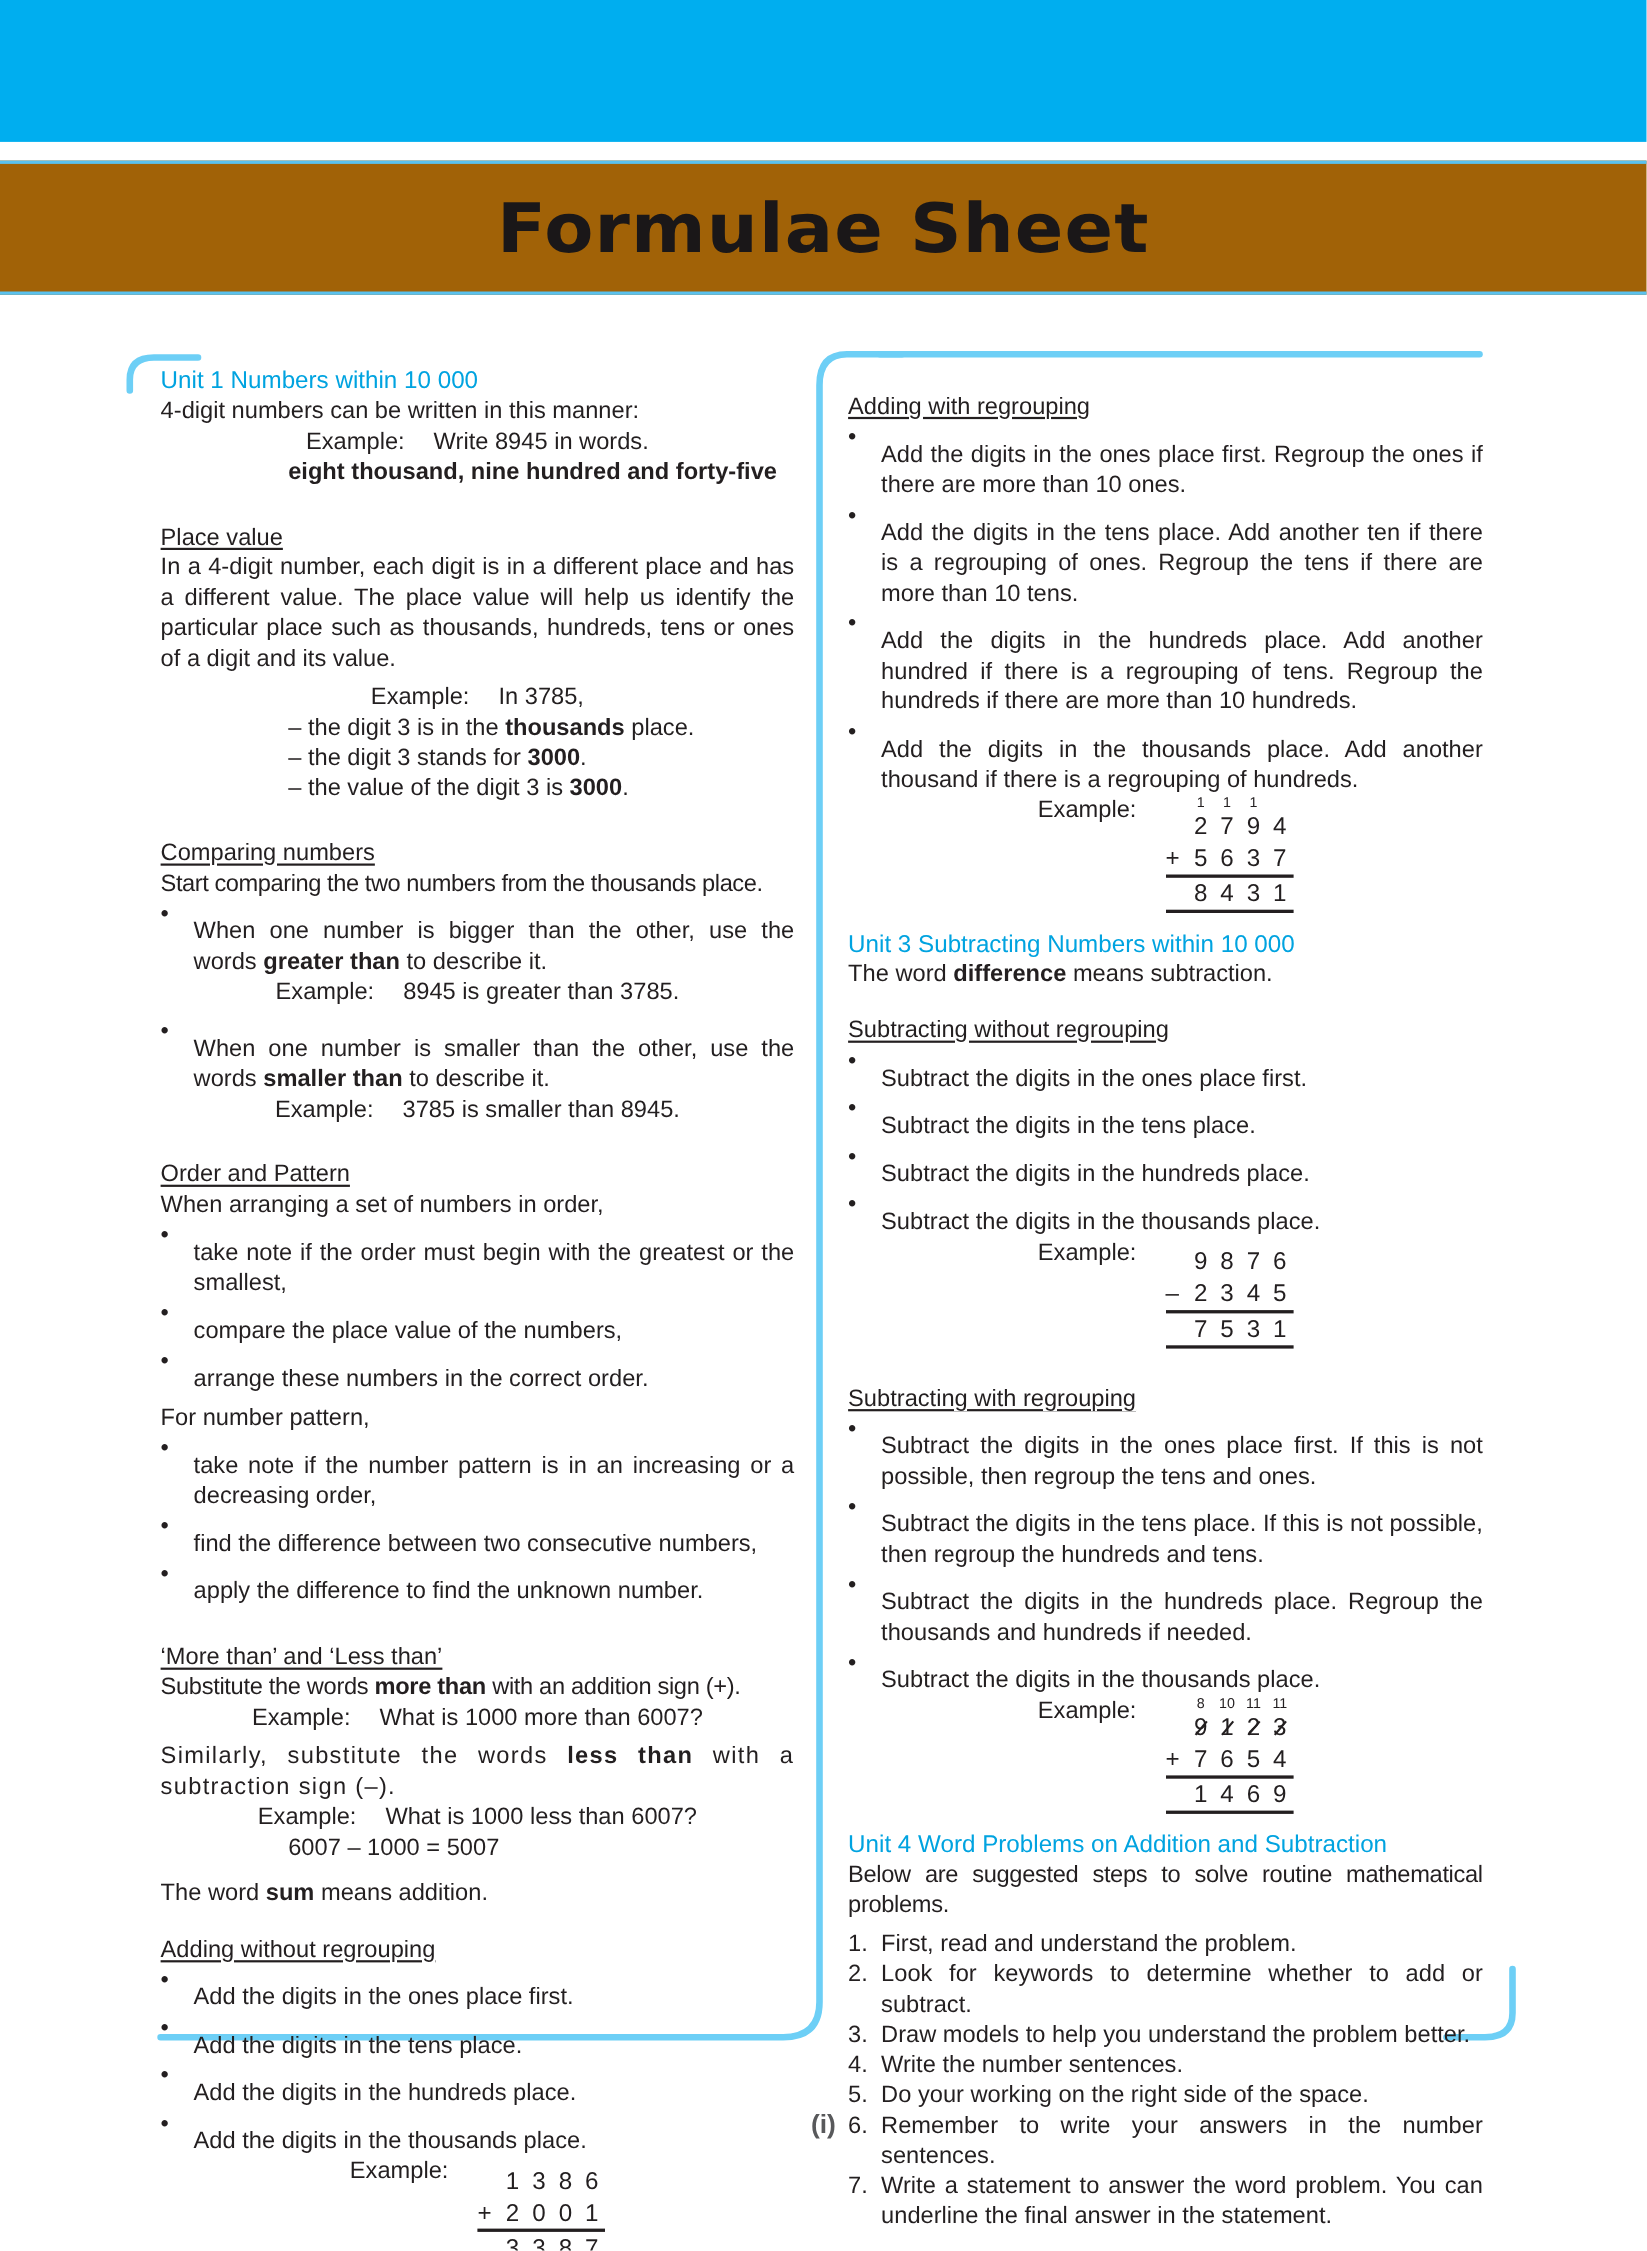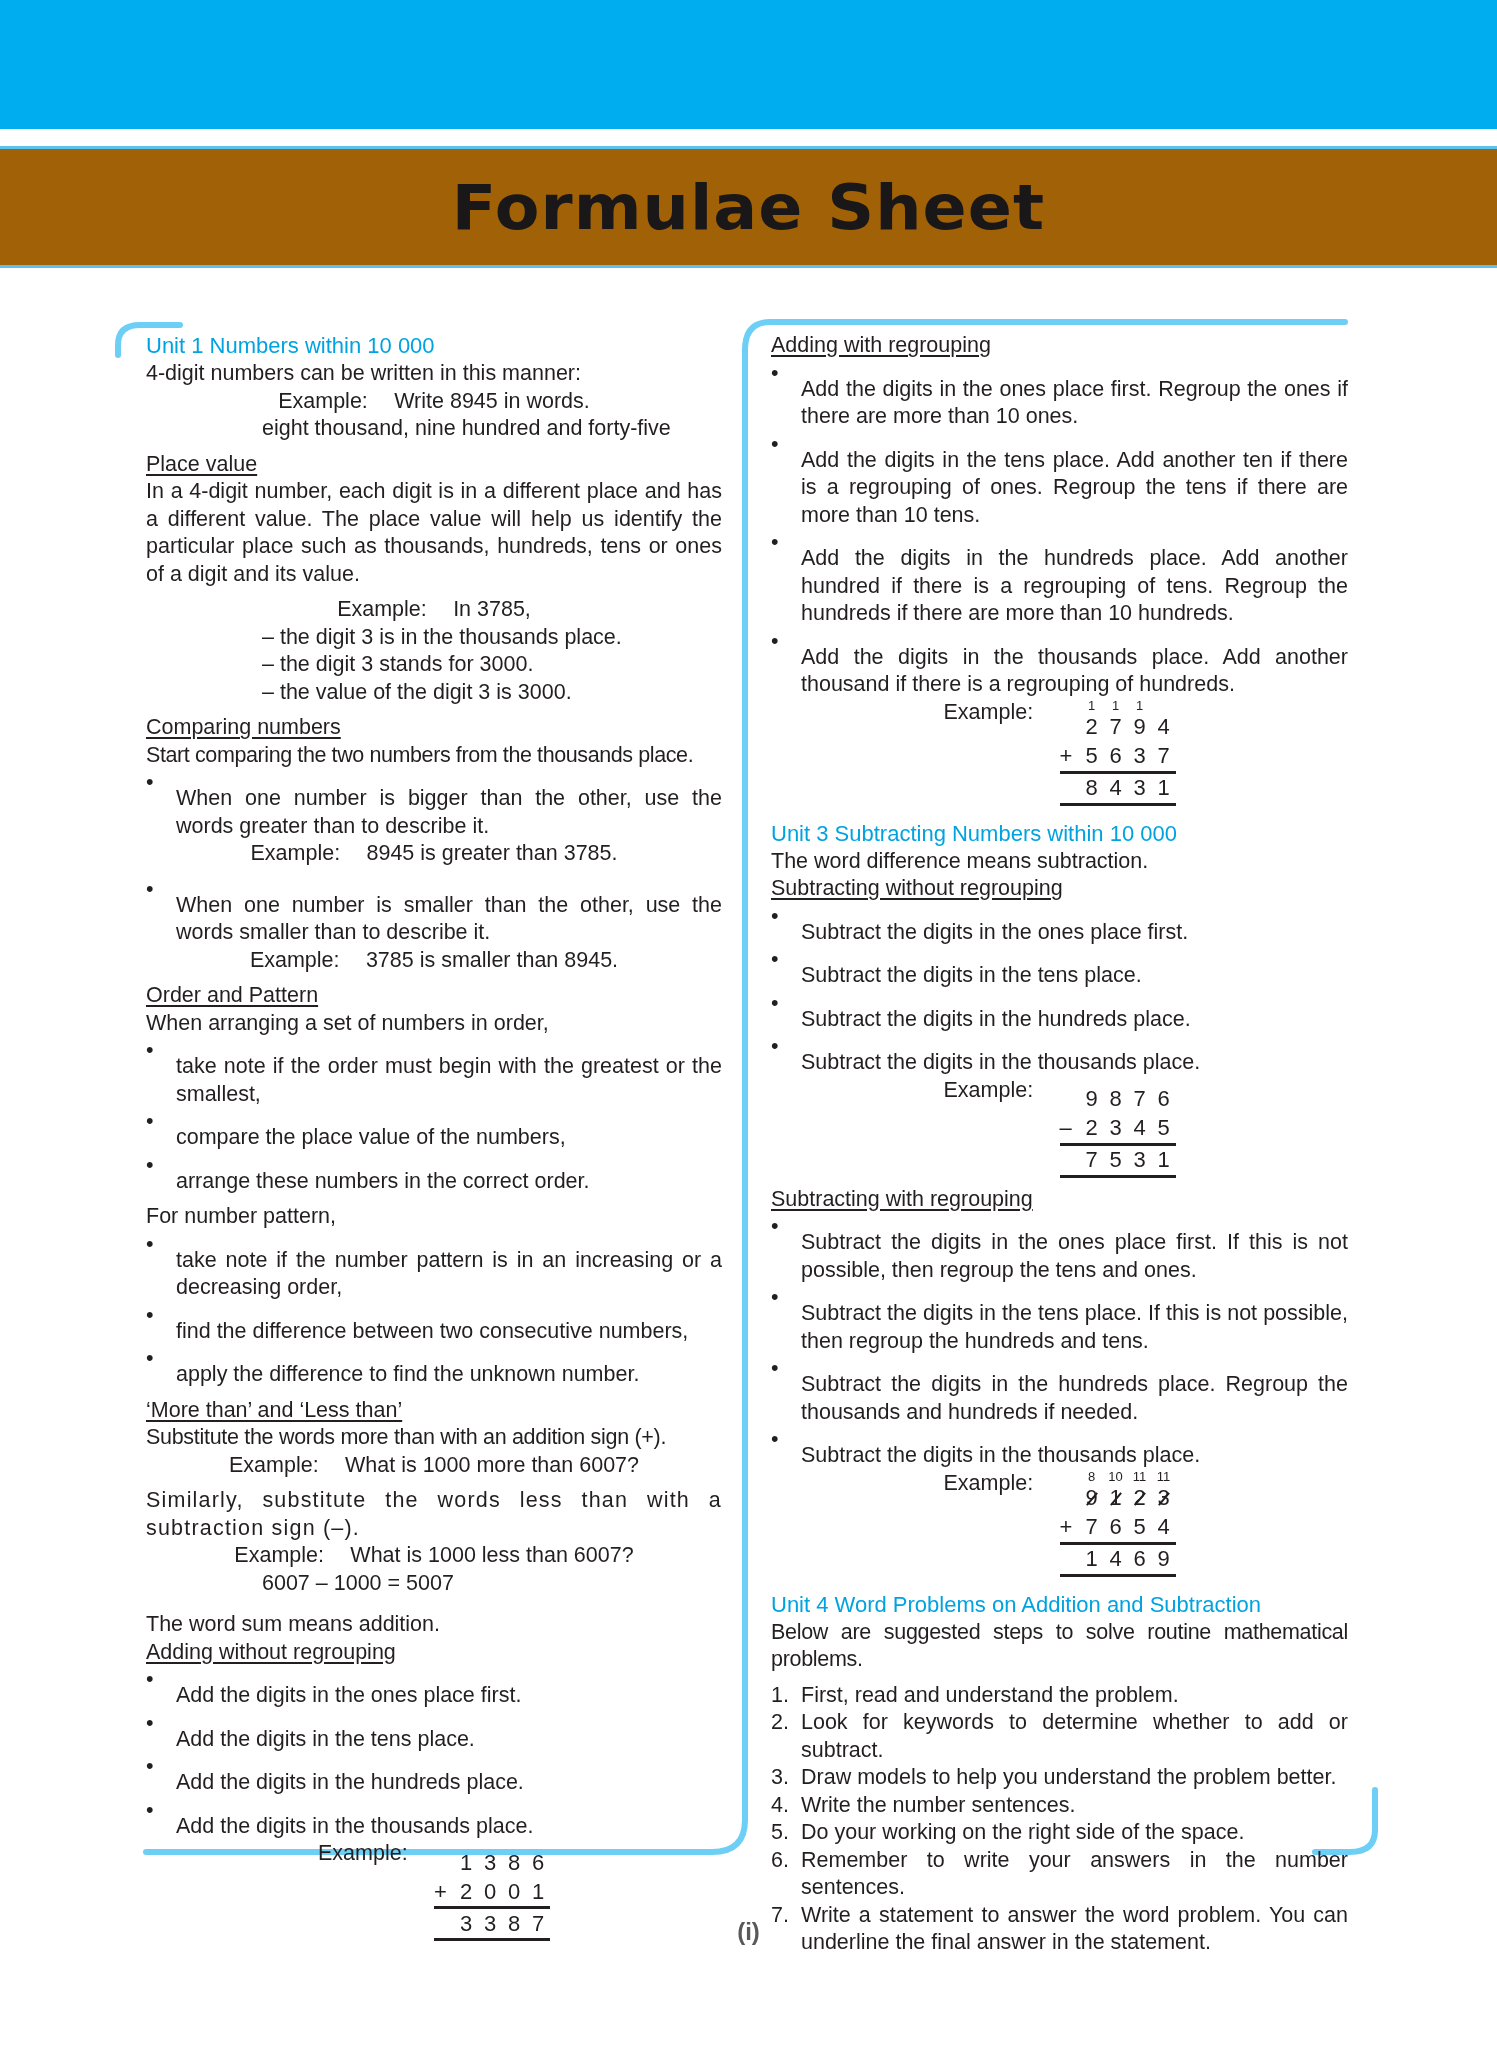--- a/index.html
+++ b/index.html
@@ -10,35 +10,35 @@
   .title-band { position: absolute; left: 0; top: 146px; width: 1497px; height: 122px; background: #a16207;
     border-top: 3px solid #5bc2ee; border-bottom: 3px solid #5bc2ee; display: flex; align-items: center; justify-content: center; }
   .title { font-family: "DejaVu Sans", sans-serif; font-weight: bold; font-size: 62px; color: #1a1718; letter-spacing: 1px; transform: scaleX(1.05); }
   .frame-svg { position: absolute; left: 0; top: 0; width: 1497px; height: 2046px; pointer-events: none; }
 
   .col { position: absolute; font-size: 21.5px; line-height: 27.5px; }
   .col-left { left: 146px; top: 332px; width: 576px; }
   .col-right { left: 771px; top: 332px; width: 577px; }
 
   .unit { color: #00a3e0; font-weight: normal; font-size: 22px; line-height: 28px; }
-  .sub { text-decoration: underline; text-underline-offset: 3px; display: inline-block; padding-right: 4px; }
+  .sub { text-decoration: underline; text-underline-offset: 3px; display: inline-block; padding-right: 4px; margin-top: 24px; }
   p { margin: 0; }
   .j { text-align: justify; }
   .gap { height: 8px; }
   .gap2 { height: 14px; }
   .ex { display: flex; justify-content: center; }
   .ex .lbl { width: 116px; flex: none; }
   .indent { padding-left: 116px; }
   .bul { display: flex; }
   .bul .b { width: 30px; flex: none; text-align: left; }
   .bul .t { flex: 1; text-align: justify; margin-top: 16px; }
   .num { display: flex; }
   .num .n { width: 30px; flex: none; }
   .num .t { flex: 1; text-align: justify; }
-  b { font-weight: normal; }
+  b { font-weight: bold; }
 
   .sum { position: relative; margin-left: 116px; width: 116px; font-size: 22px; letter-spacing: 0; }
   .sum .row { display: flex; justify-content: flex-end; height: 29px; align-items: center; }
   .sum .row span { width: 24px; text-align: center; display: inline-block; }
   .sum .row .op { width: 20px; text-align: left; margin-right: auto; }
   .sum .rule { height: 3px; background: #231f20; }
   .carry { display: flex; justify-content: flex-end; height: 14px; font-size: 13px; line-height: 14px; }
   .carry span { width: 24px; text-align: center; }
   .crossed { position: relative; }
   .crossed::after { content: ""; position: absolute; left: 4px; right: 4px; top: 50%; height: 2px; background: #231f20; transform: rotate(-50deg); }

